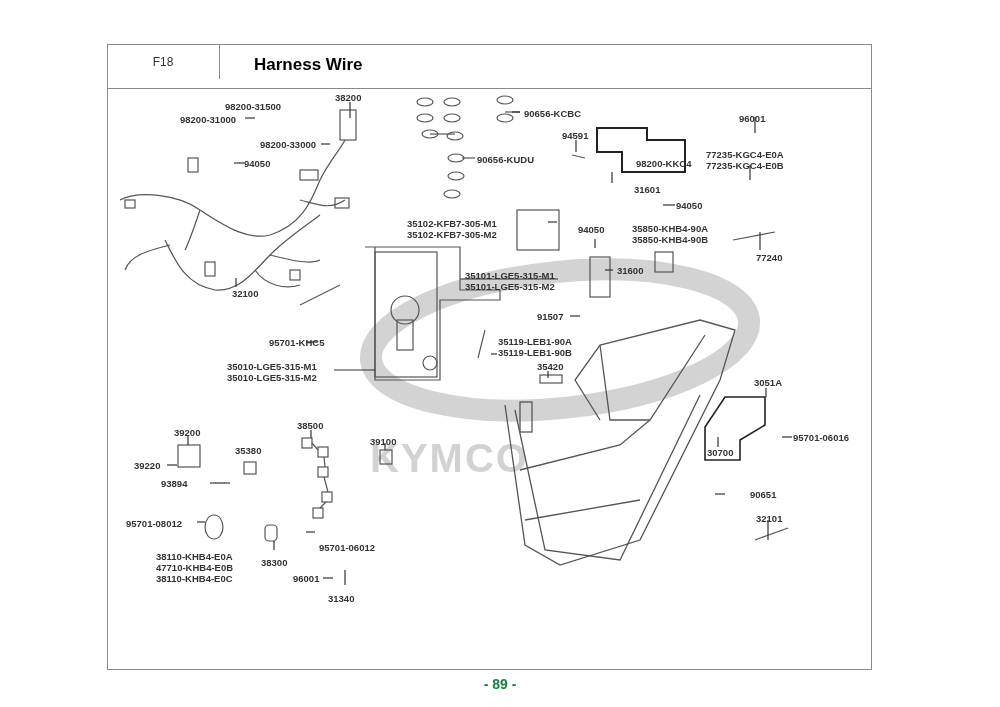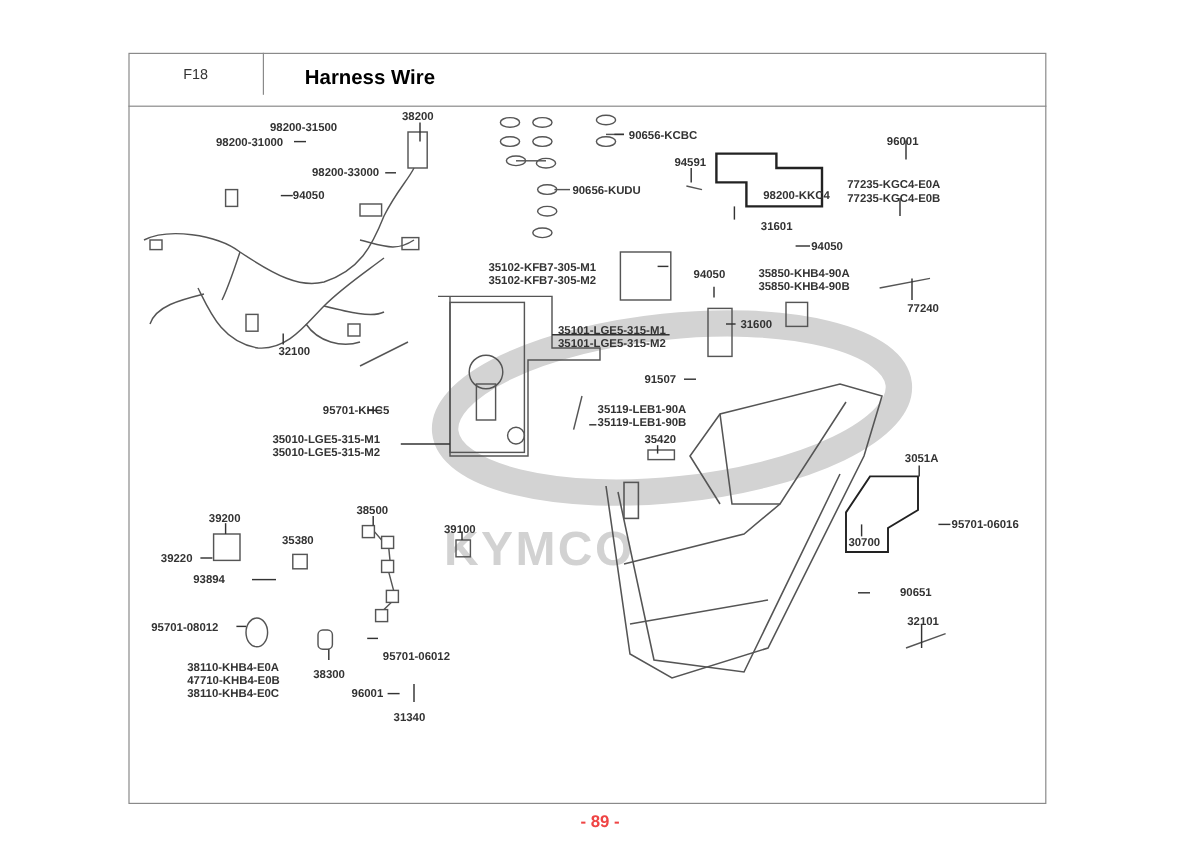--- a/index.html
+++ b/index.html
@@ -1,21 +1,21 @@
 <!DOCTYPE html>
 <html><head>
 <meta charset="utf-8">
 <style>
   html,body{margin:0;padding:0;background:#ffffff;}
   body{width:1000px;height:707px;position:relative;overflow:hidden;font-family:"Liberation Sans",sans-serif;color:#333;}
   .frame{position:absolute;left:107px;top:44px;width:765px;height:626px;border:1px solid #8a8a8a;box-sizing:border-box;}
   .hdr-line{position:absolute;left:107px;top:88px;width:765px;height:1px;background:#8a8a8a;}
   .code-box{position:absolute;left:107px;top:44px;width:113px;height:35px;border-right:1px solid #8a8a8a;box-sizing:border-box;display:flex;align-items:center;justify-content:center;font-weight:normal;font-size:12px;color:#333;}
   .title{position:absolute;left:254px;top:55px;font-weight:bold;font-size:17px;color:#000000;}
-  .pageno{position:absolute;left:0;width:1000px;top:676px;text-align:center;font-weight:bold;font-size:14px;color:#ef4444;}
+  .pageno{position:absolute;left:0;width:1000px;top:676px;text-align:center;font-weight:bold;font-size:14px;color:#15803d;}
   .lbl{position:absolute;font-weight:bold;font-size:9.5px;color:#333;white-space:nowrap;line-height:11px;}
   .lbl span{display:block;}
   svg.art{position:absolute;left:0;top:0;width:1000px;height:707px;}
   .wm{position:absolute;left:370px;top:436px;font-weight:bold;font-size:40px;letter-spacing:2px;color:#c8c8c8;opacity:.8;}
 </style>
 </head>
 <body>
 
 <div class="frame"></div>
 <div class="hdr-line"></div>

